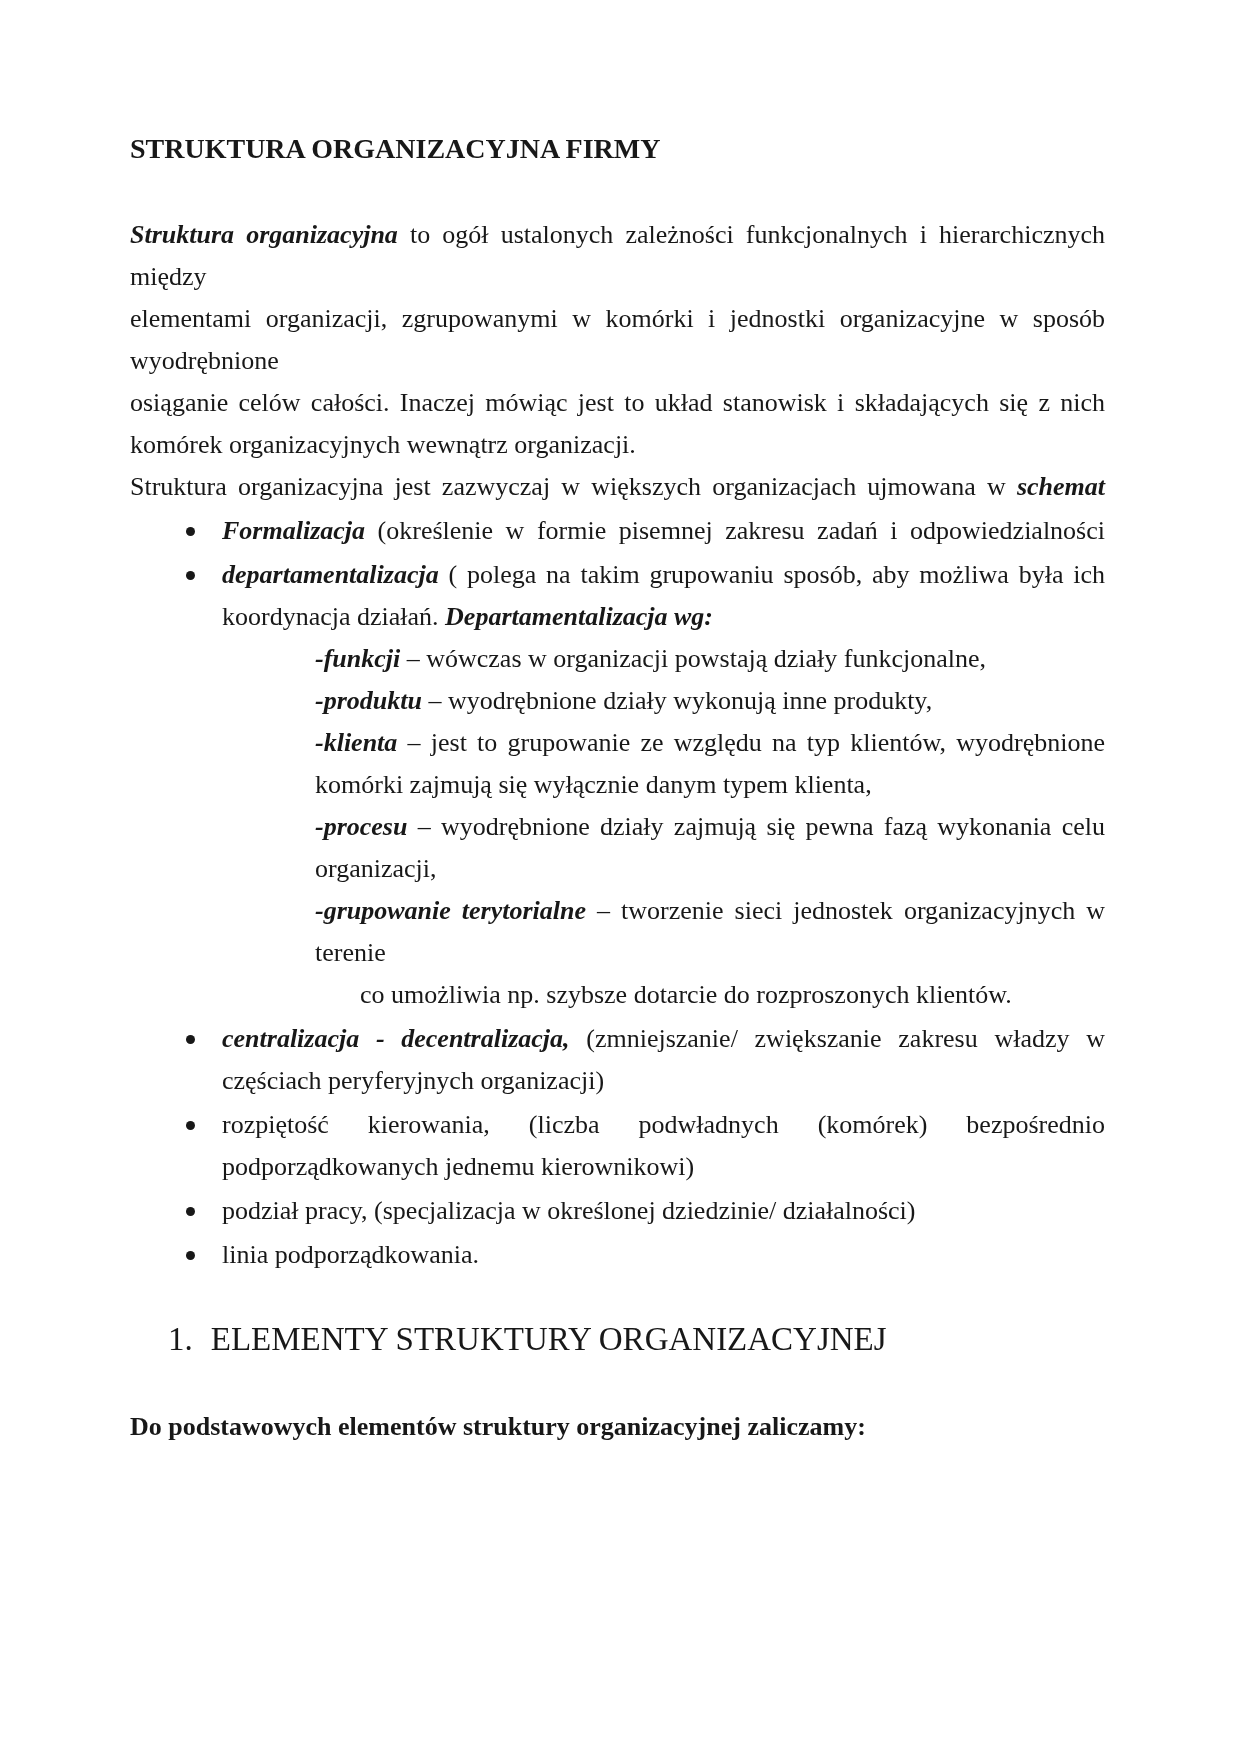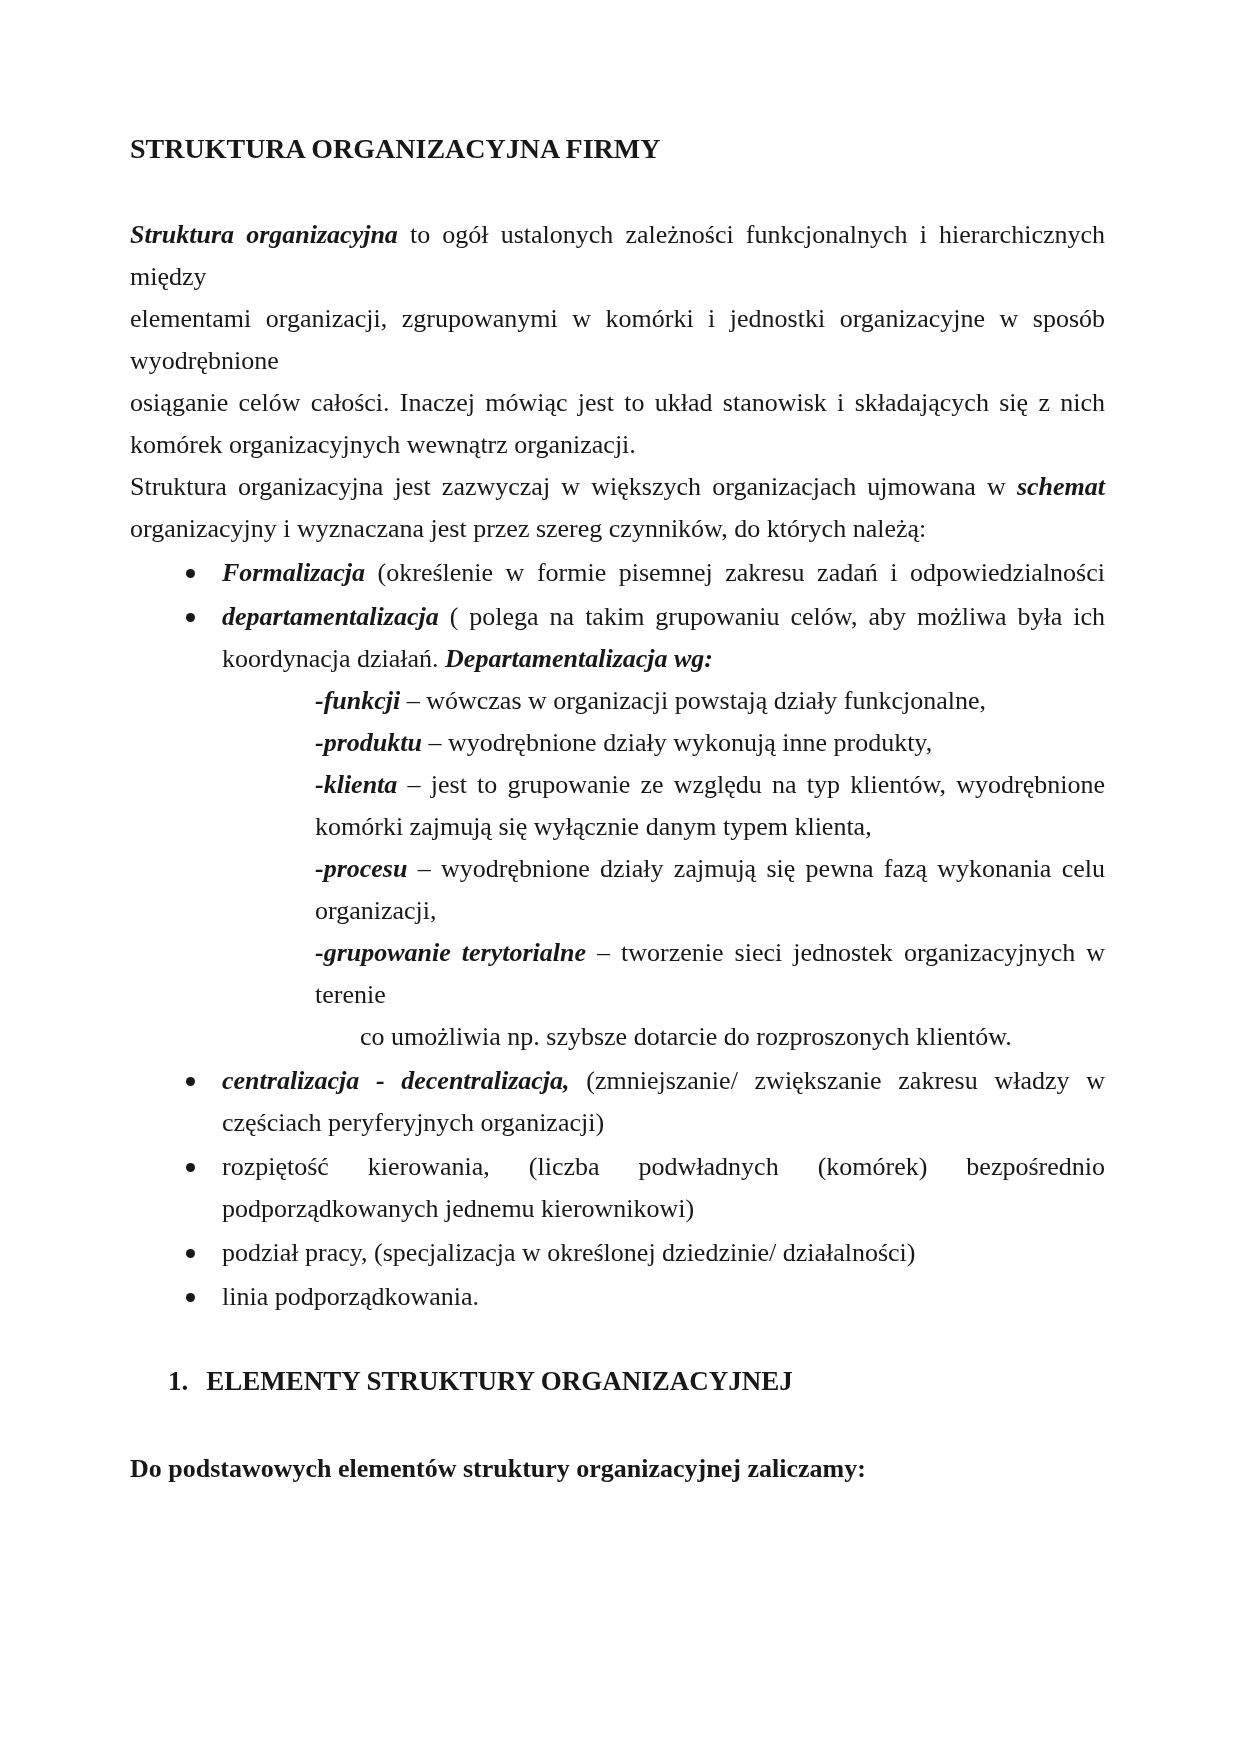--- a/index.html
+++ b/index.html
@@ -41,22 +41,22 @@
     height: 9px;
     border-radius: 50%;
     background: #181818;
   }
   .sub { margin-left: 185px; }
   .deep { margin-left: 45px; }
 
   .h1row {
     margin-top: 42px;
     padding-left: 38px;
-    font-weight: bold;
-    font-size: 27px;
+    font-weight: normal;
+    font-size: 33px;
     line-height: 42px;
   }
   .h1num { margin-right: 18px; }
 
   .closing {
     margin-top: 46px;
     font-weight: bold;
   }
 </style>
 </head>
@@ -67,31 +67,30 @@
   <h1 class="title">STRUKTURA ORGANIZACYJNA FIRMY</h1>
 
   <div>
     <div class="line j"><span class="b">Struktura organizacyjna</span><span> to ogół ustalonych zależności funkcjonalnych i hierarchicznych</span></div>
     <div class="line">między</div>
     <div class="line j">elementami organizacji, zgrupowanymi w komórki i jednostki organizacyjne w sposób</div>
     <div class="line">wyodrębnione</div>
     <div class="line j">osiąganie celów całości. Inaczej mówiąc  jest to układ stanowisk i składających się z nich</div>
     <div class="line">komórek organizacyjnych wewnątrz organizacji.</div>
     <div class="line j"><span>Struktura organizacyjna jest zazwyczaj w większych organizacjach ujmowana w </span><span class="b">schemat</span></div>
-    <div class="line">organizacyjny i wyznaczana jest przez szereg czynników, do których należą:</div>
   </div>
 
   <div class="bullet">
     <span class="dot"></span>
     <div class="line j"><span class="b">Formalizacja</span><span> (określenie w formie pisemnej zakresu zadań i odpowiedzialności</span></div>
   </div>
 
   <div class="bullet">
     <span class="dot"></span>
-    <div class="line j"><span class="b">departamentalizacja</span><span> ( polega na takim grupowaniu celów, aby możliwa była ich</span></div>
+    <div class="line j"><span class="b">departamentalizacja</span><span> ( polega na takim grupowaniu sposób, aby możliwa była ich</span></div>
     <div class="line"><span>koordynacja działań.  </span><span class="b">Departamentalizacja wg:</span></div>
   </div>
 
   <div class="sub">
     <div class="line"><span class="b">-funkcji</span><span> – wówczas w organizacji powstają działy funkcjonalne,</span></div>
     <div class="line"><span class="b">-produktu</span><span> – wyodrębnione działy wykonują inne produkty,</span></div>
     <div class="line j"><span class="b">-klienta</span><span> – jest to grupowanie ze względu na typ klientów, wyodrębnione</span></div>
     <div class="line">komórki zajmują się wyłącznie danym typem klienta,</div>
     <div class="line j"><span class="b">-procesu</span><span> – wyodrębnione działy zajmują się pewna fazą wykonania celu</span></div>
     <div class="line">organizacji,</div>

